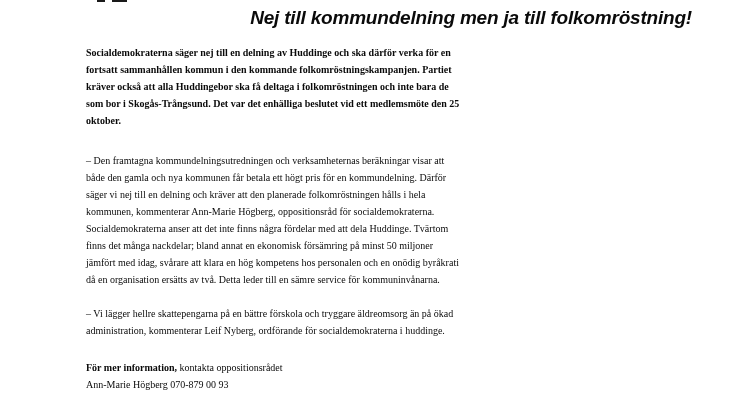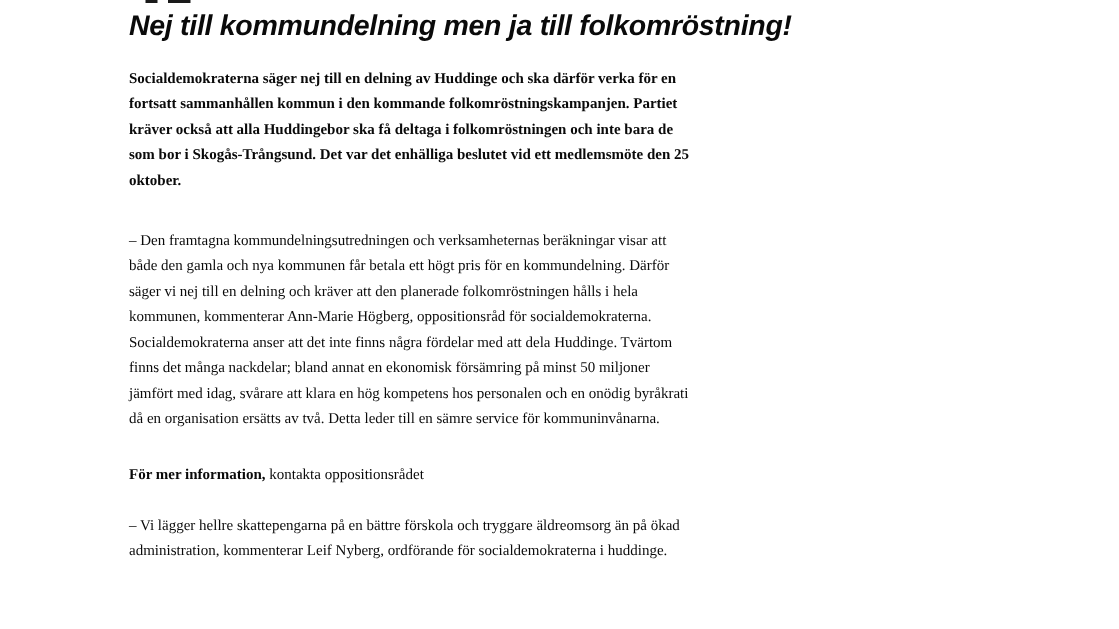--- a/index.html
+++ b/index.html
@@ -22,20 +22,21 @@
     width: 606px;
   }
   .headline {
     font-family: "Liberation Sans", sans-serif;
     font-weight: bold;
     font-style: italic;
     font-size: 19px;
     line-height: 24px;
     letter-spacing: -0.2px;
     margin: 6px 0 0 0;
+    text-align: right;
   }
   .para {
     font-size: 10px;
     line-height: 17px;
     white-space: pre-line;
     margin: 0;
   }
   .para.bold {
     font-weight: bold;
   }
@@ -74,19 +75,20 @@
   <p class="para p-quote1">– Den framtagna kommundelningsutredningen och verksamheternas beräkningar visar att
 både den gamla och nya kommunen får betala ett högt pris för en kommundelning. Därför
 säger vi nej till en delning och kräver att den planerade folkomröstningen hålls i hela
 kommunen, kommenterar Ann-Marie Högberg, oppositionsråd för socialdemokraterna.</p>
 
   <p class="para p-body2">Socialdemokraterna anser att det inte finns några fördelar med att dela Huddinge. Tvärtom
 finns det många nackdelar; bland annat en ekonomisk försämring på minst 50 miljoner
 jämfört med idag, svårare att klara en hög kompetens hos personalen och en onödig byråkrati
 då en organisation ersätts av två. Detta leder till en sämre service för kommuninvånarna.</p>
 
-  <p class="para contact"><span class="bold-inline">För mer information,</span><span> kontakta oppositionsrådet</span></p>
-
   <p class="para p-quote2">– Vi lägger hellre skattepengarna på en bättre förskola och tryggare äldreomsorg än på ökad
 administration, kommenterar Leif Nyberg, ordförande för socialdemokraterna i huddinge.</p>
 
+  <p class="para contact"><span class="bold-inline">För mer information,</span><span> kontakta oppositionsrådet</span></p>
+
+  <p class="para">Ann-Marie Högberg 070-879 00 93</p>
 
 </div>
 
 </body></html>

